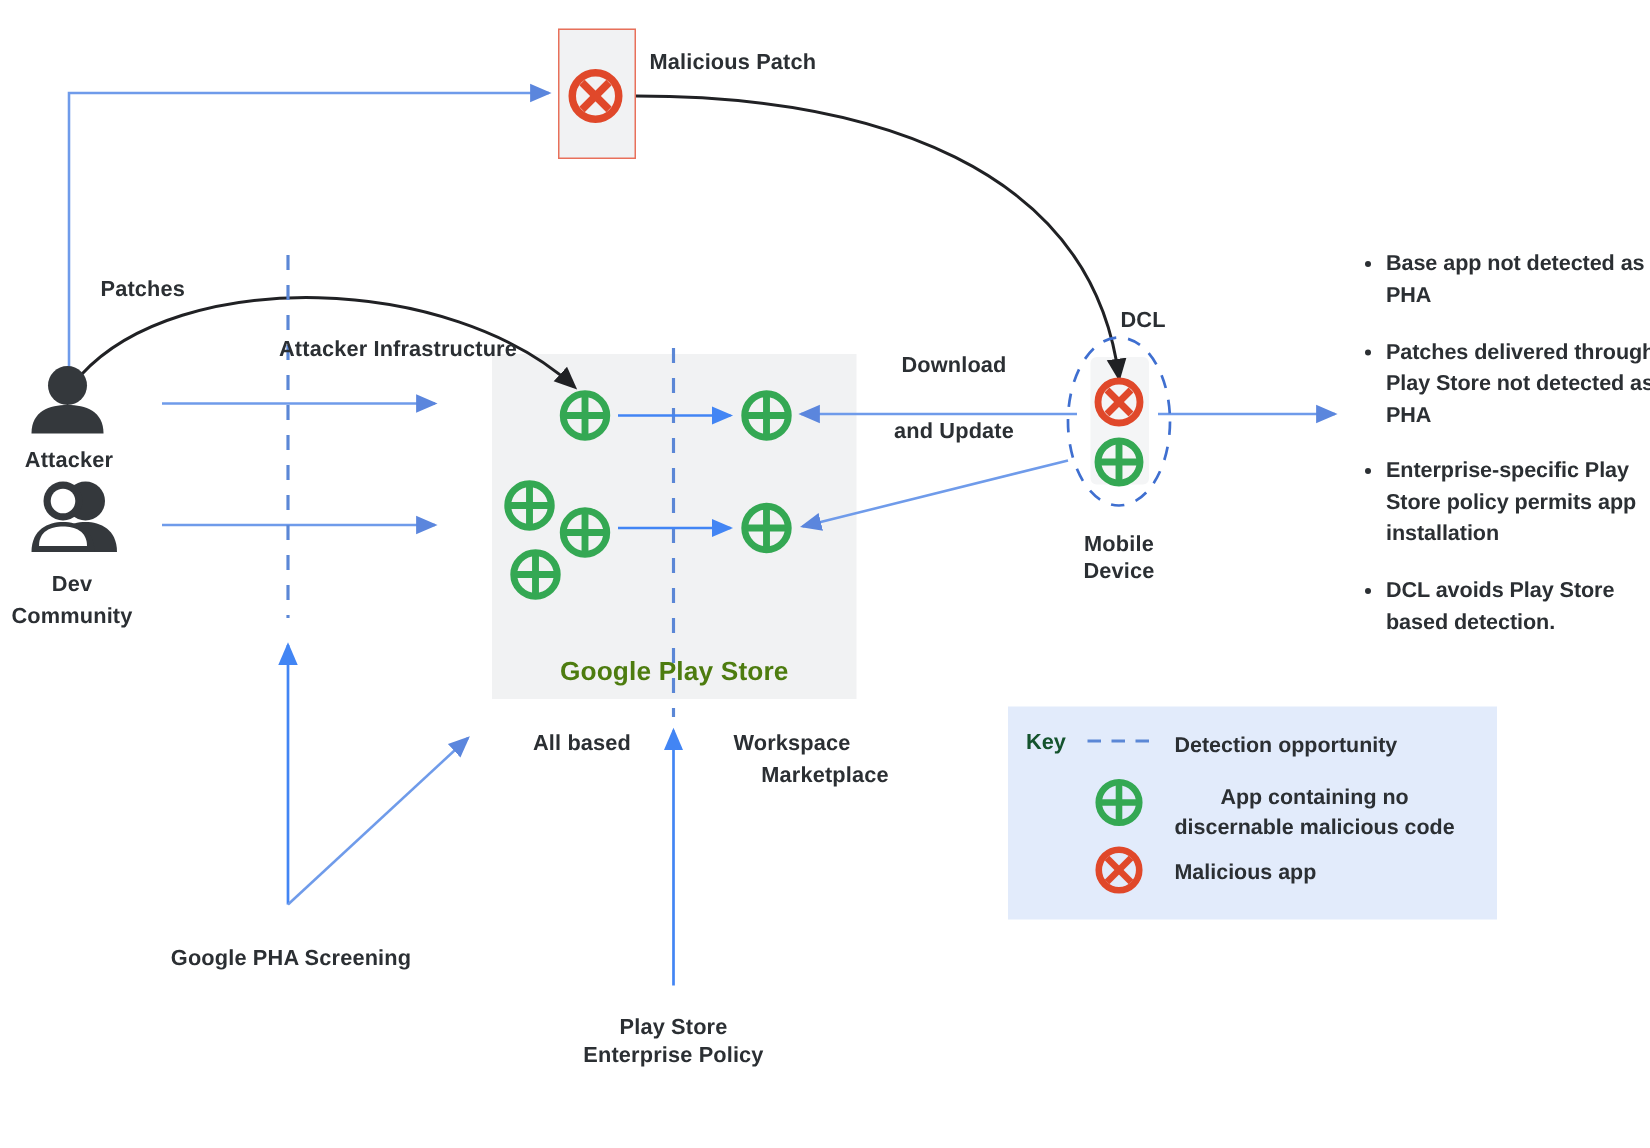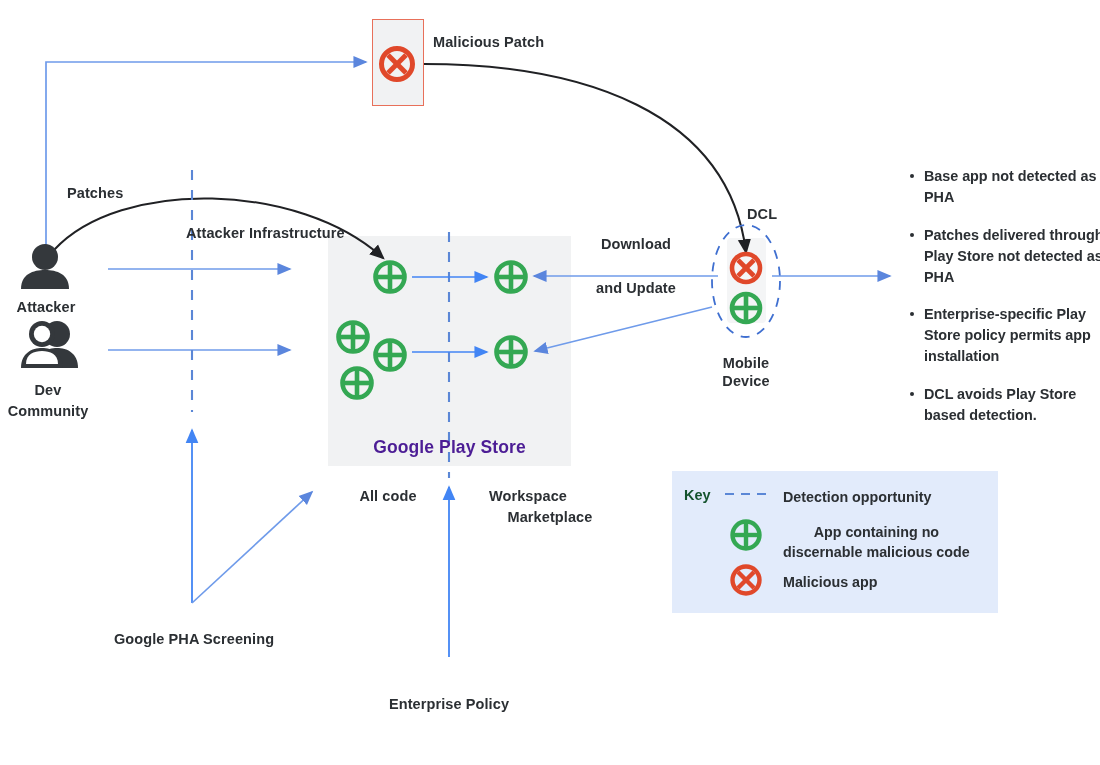--- a/index.html
+++ b/index.html
@@ -48,21 +48,21 @@
     background: #f1f2f3;
   }
   #playstore-title {
     position: absolute;
     left: 328px;
     top: 437px;
     width: 243px;
     text-align: center;
     font-size: 17.5px;
     font-weight: bold;
-    color: #4c1d95;
+    color: #4d7c0f;
     letter-spacing: 0.1px;
   }
 
   
   #malicious-patch-box {
     position: absolute;
     left: 372px;
     top: 19px;
     width: 52px;
     height: 87px;
@@ -305,35 +305,36 @@
 
   <div class="lbl left" style="left:67px; top:183px;">Patches</div>
 
   <div class="lbl center" style="left:0px; top:297px; width:92px;">Attacker</div>
 
   <div class="lbl center" style="left:0px; top:380px; width:96px;">Dev</div>
   <div class="lbl center" style="left:0px; top:401px; width:96px;">Community</div>
 
   <div id="playstore-title">Google Play Store</div>
 
-  <div class="lbl center" style="left:330px; top:486px; width:116px;">All code</div>
+  <div class="lbl center" style="left:330px; top:486px; width:116px;">All based</div>
 
   <div class="lbl center" style="left:466px; top:486px; width:124px;">Workspace</div>
   <div class="lbl center" style="left:488px; top:507px; width:124px;">Marketplace</div>
 
   <div class="lbl center" style="left:572px; top:234px; width:128px;">Download</div>
   <div class="lbl center" style="left:572px; top:254px; width:128px;margin-top:24px;">and Update</div>
 
   <div class="lbl left" style="left:747px; top:204px;">DCL</div>
 
   <div class="lbl center" style="left:690px; top:353px; width:112px;">Mobile</div>
   <div class="lbl center" style="left:690px; top:371px; width:112px;">Device</div>
 
   <div class="lbl center" style="left:78px; top:629px; width:232px;">Google PHA Screening</div>
 
+  <div class="lbl center" style="left:355px; top:675px; width:188px;">Play Store</div>
   <div class="lbl center" style="left:355px; top:694px; width:188px;">Enterprise Policy</div>
 
   <div id="key-word">Key</div>
   <div class="key-text" style="left:783px; top:487px;">Detection opportunity</div>
   <div class="key-text" style="left:783px; top:522px; white-space:pre-line;text-align:center;">App containing no
 discernable malicious code</div>
   <div class="key-text" style="left:783px; top:572px;">Malicious app</div>
 
   <div id="bullets">
     <div class="bullet-row">Base app not detected as PHA</div>

